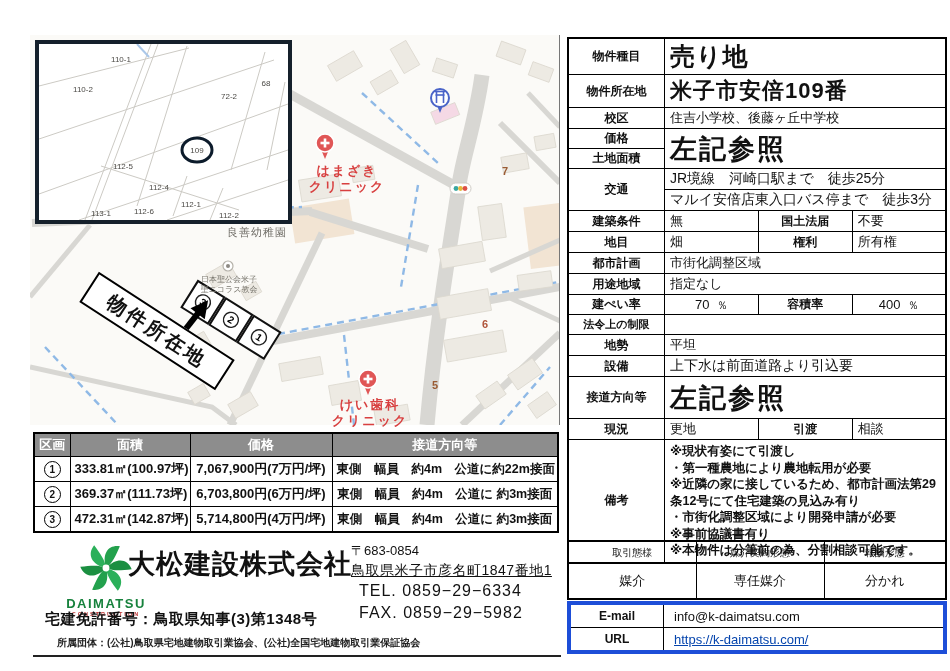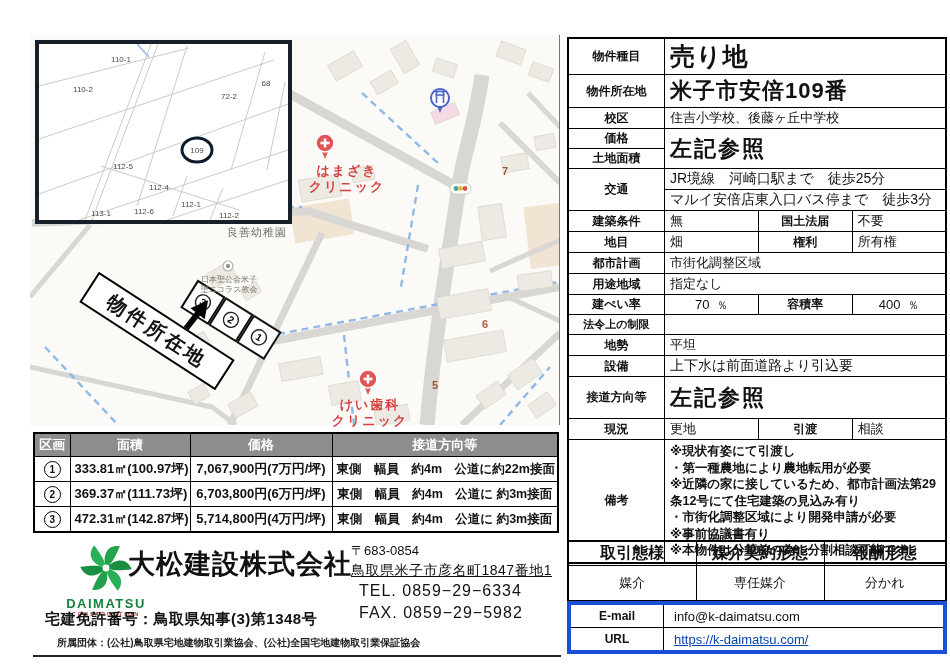--- a/index.html
+++ b/index.html
@@ -40,30 +40,30 @@
   #clic{position:absolute;left:12px;top:72px;font-size:15px;font-weight:700;letter-spacing:.5px;}
   #cassoc{position:absolute;left:24px;top:98px;font-size:10px;font-weight:700;color:#222;}
 
   
   #spec{position:absolute;left:567px;top:37px;width:380px;border-collapse:collapse;table-layout:fixed;border:2px solid #000;}
   #spec td{border:1px solid #000;font-size:13px;padding:1px 5px;overflow:hidden;}
   #spec td.lb{width:93px;text-align:center;font-weight:700;font-size:12px;padding:1px 1px;}
   #spec td.lb2{width:60px;text-align:center;font-weight:700;font-size:12px;padding:1px 16px;}
   #spec .big{font-size:25px;font-weight:700;letter-spacing:1px;}
   #spec .big2{font-size:22px;font-weight:700;letter-spacing:1px;}
-  #spec .ref{font-size:22px;font-weight:700;letter-spacing:2px;}
+  #spec .ref{font-size:27px;font-weight:700;letter-spacing:2px;}
   #spec .sm{font-size:14px;}
   #spec .remarks{font-size:12.5px;font-weight:700;line-height:1.32;padding:3px 5px;}
   #spec .ctr{text-align:center;}
   .h28{height:28px;} .h21{height:20px;} .h22{height:21px;} .h42{height:42px;}
 
   
   #deal{position:absolute;left:567px;top:540px;width:380px;border-collapse:collapse;table-layout:fixed;border:2px solid #000;}
   #deal td{border:1px solid #000;text-align:center;}
-  #deal .hd{font-size:16px;font-weight:700;height:19px;}
+  #deal .hd{font-size:10px;font-weight:400;height:19px;}
   #deal .vl{font-size:13px;height:32px;}
   #contact{position:absolute;left:567px;top:601px;width:380px;border-collapse:collapse;table-layout:fixed;border:4px solid #1d4ed8;}
   #contact td{border:1px solid #000;font-size:13px;height:20px;}
   #contact td.lb{width:90px;text-align:center;font-weight:700;font-size:12px;}
   #contact td.vl{padding-left:10px;}
   #contact a{color:#0645ad;text-decoration:underline;}
 </style>
 </head>
 <body>
 

